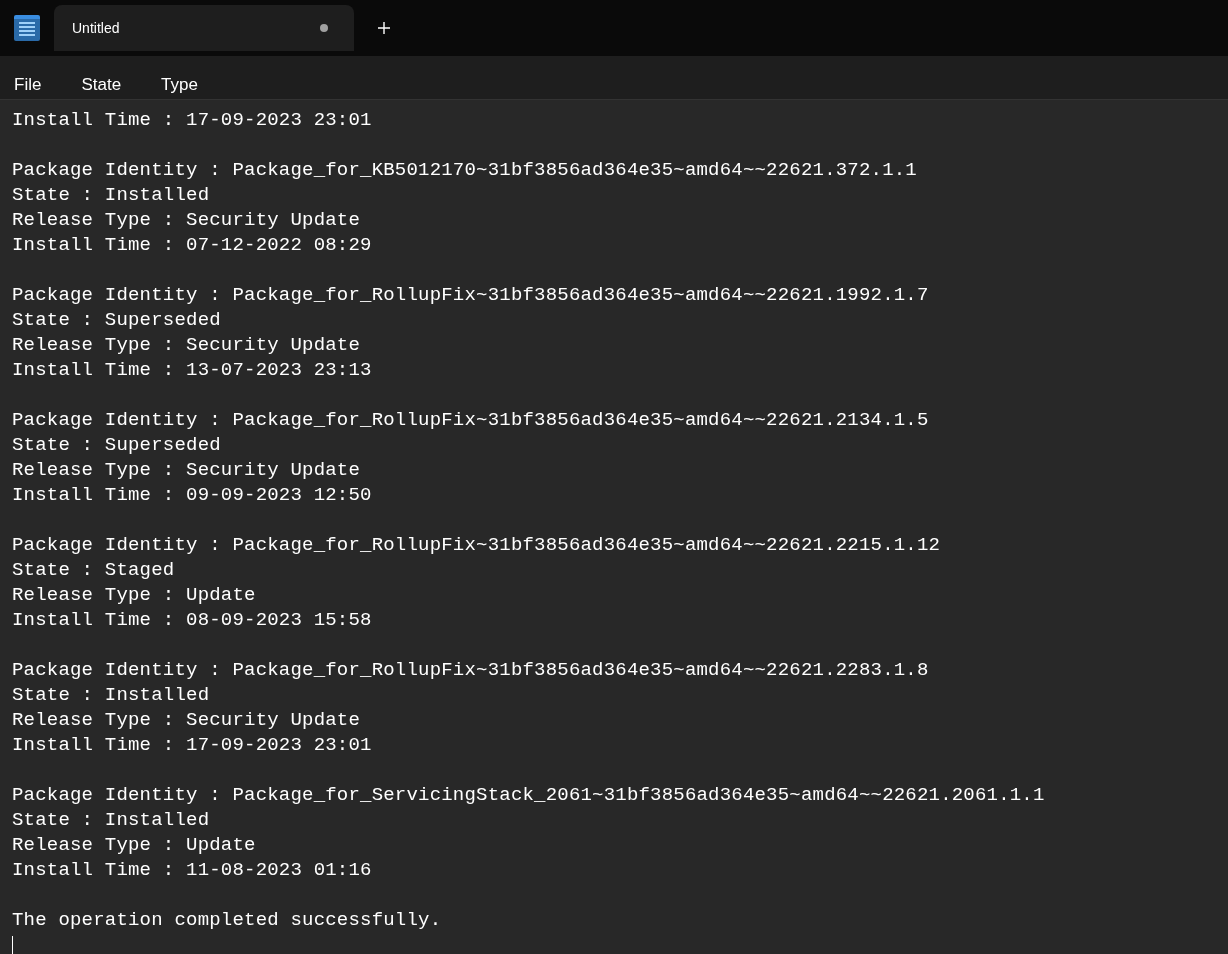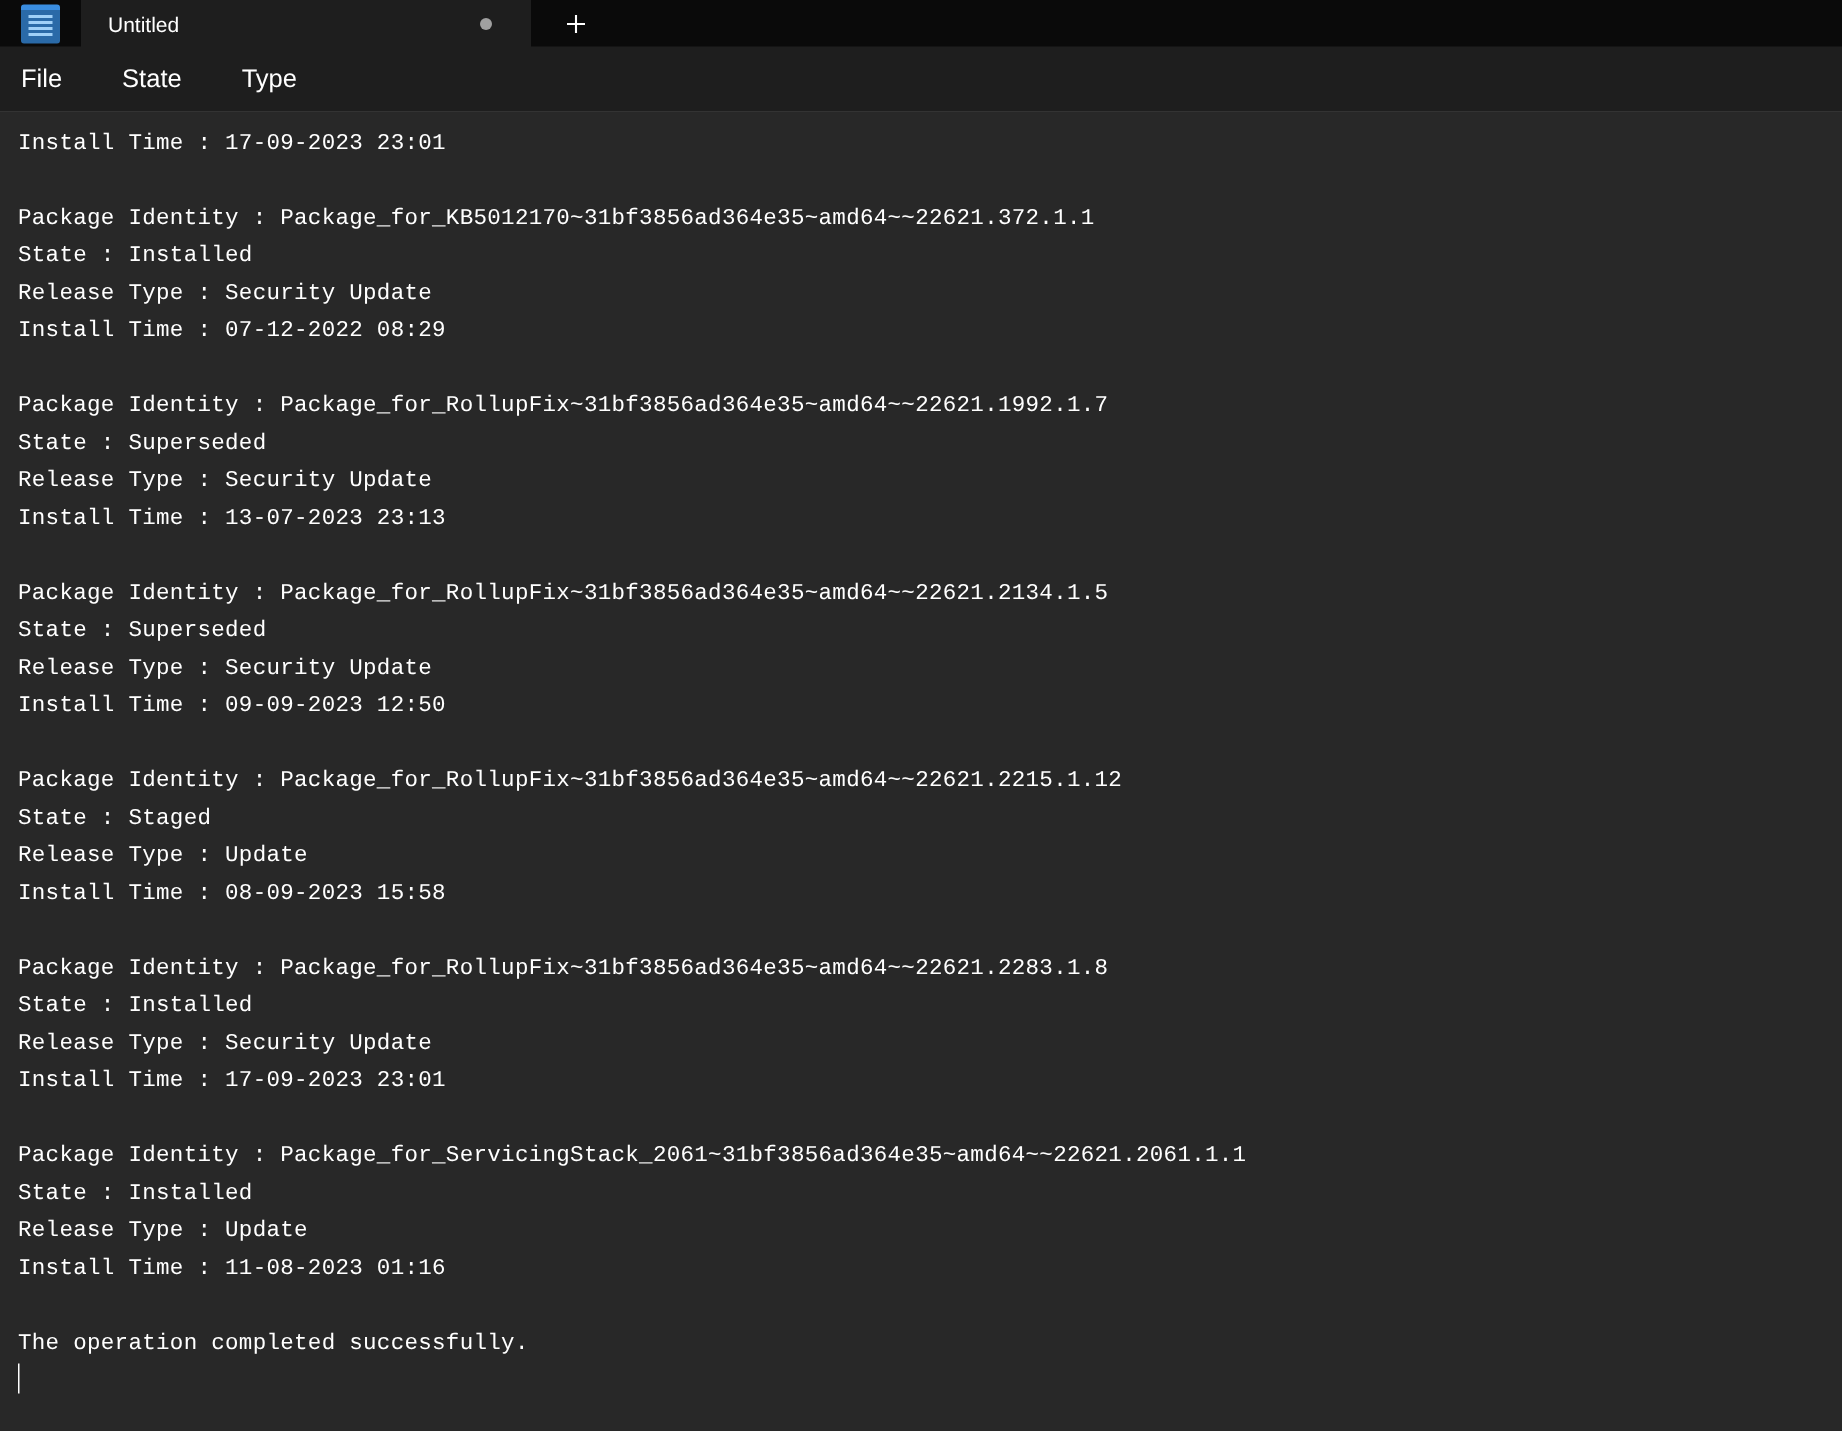--- a/index.html
+++ b/index.html
@@ -12,21 +12,21 @@
       font-family: "Segoe UI", Tahoma, sans-serif;
       color: #ffffff;
       width: 1228px;
       height: 954px;
       overflow: hidden;
       display: flex;
       flex-direction: column;
     }
     .titlebar {
       background: #0a0a0a;
-      height: 31px;
+      height: 56px;
       display: flex;
       align-items: center;
       position: relative;
     }
     .app-icon {
       width: 26px;
       height: 26px;
       margin-left: 14px;
       margin-right: 14px;
       background: linear-gradient(to bottom, #3a8de0 0%, #3a8de0 15%, #2a6aa8 15%, #2a6aa8 100%);
@@ -78,37 +78,37 @@
       margin-left: 10px;
     }
     .new-tab-btn svg {
       width: 14px;
       height: 14px;
     }
     .menubar {
       background: #1e1e1e;
       height: 44px;
       display: flex;
-      align-items: center;
+      align-items: flex-end;
       padding-left: 10px;
       gap: 32px;
       border-bottom: 1px solid #333;
     }
     .menu-item {
       font-size: 17px;
       color: #ffffff;
       cursor: pointer;
       padding: 4px 4px;
     }
     .editor {
       flex: 1;
       background: #282828;
       padding: 8px 12px;
       font-family: "Consolas", "Courier New", monospace;
-      font-size: 15px;
+      font-size: 19px;
       line-height: 25px;
       color: #ffffff;
       white-space: pre;
       overflow: hidden;
       letter-spacing: 0.2px;
     }
     .cursor {
       display: inline-block;
       width: 1px;
       height: 20px;

